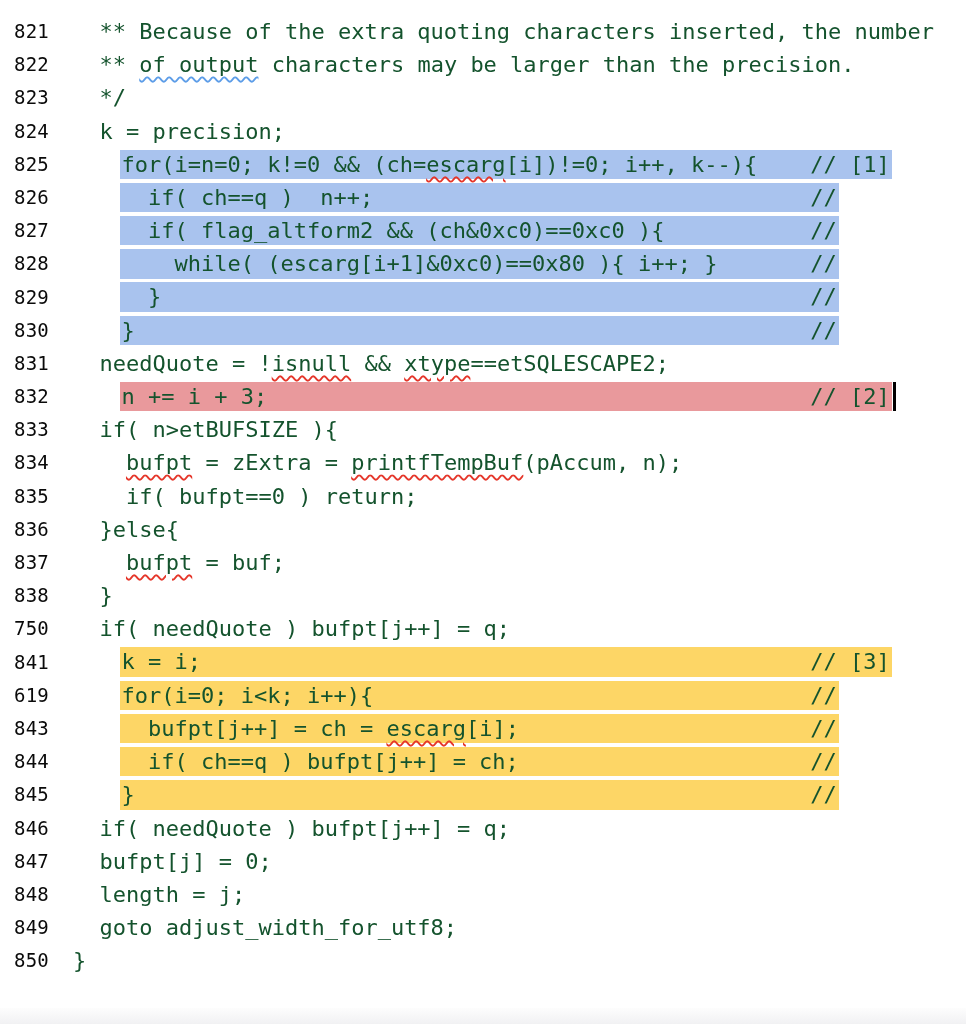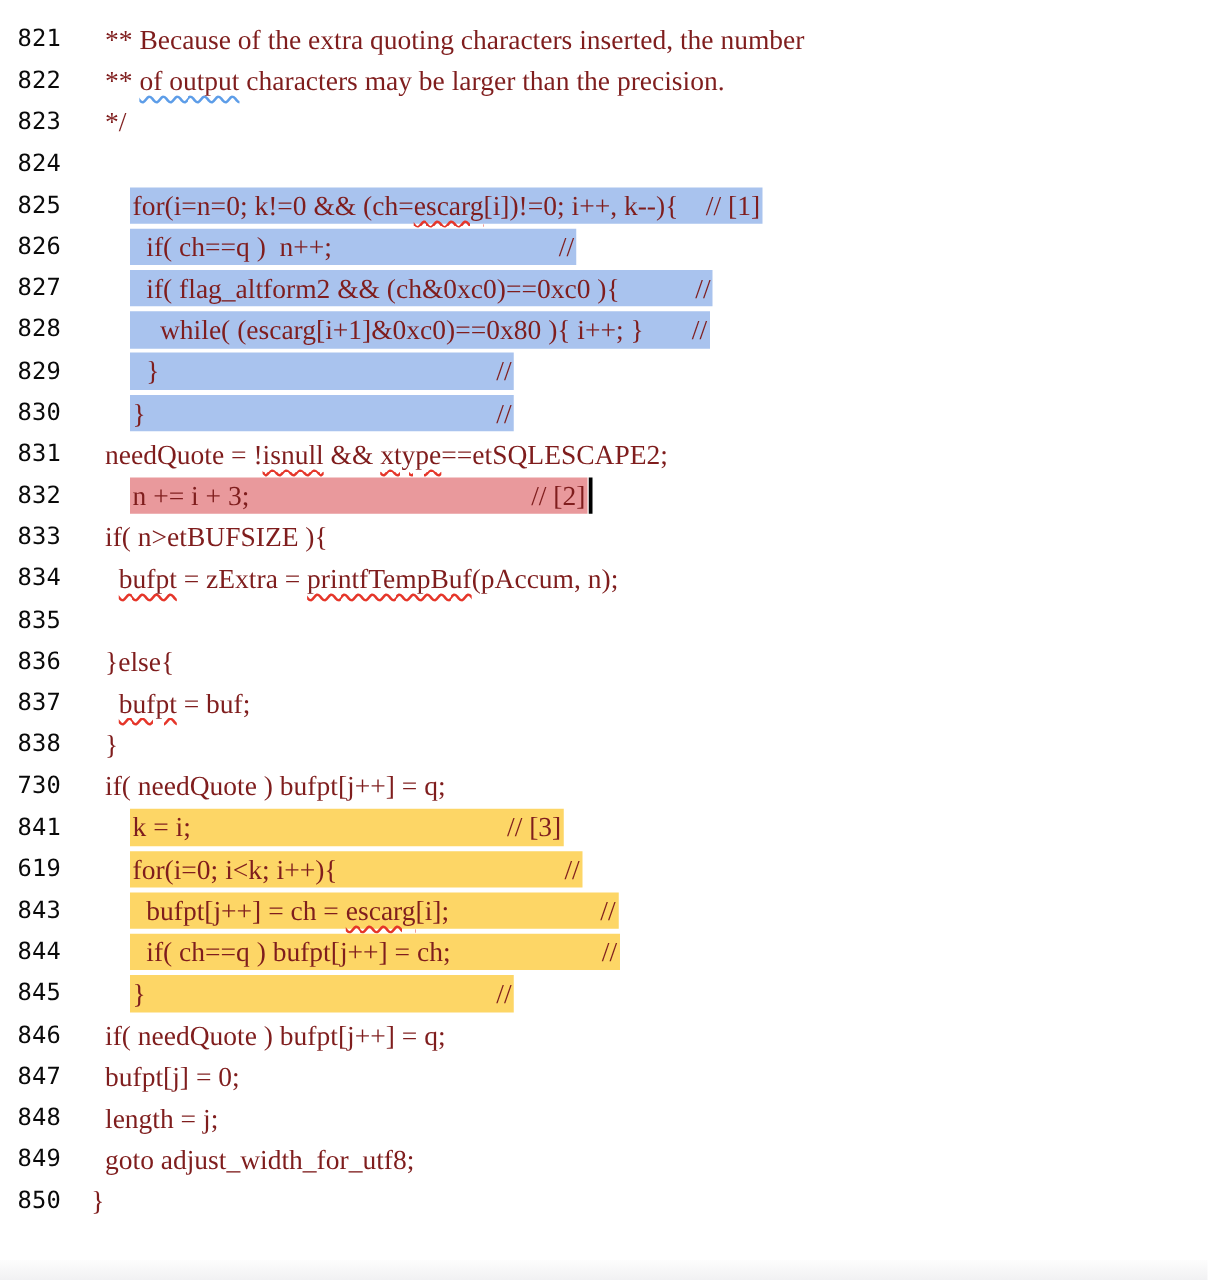--- a/index.html
+++ b/index.html
@@ -18,22 +18,21 @@
   }
   .ln {
     position: absolute; left: 14px; top: 0;
     font-size: 19px; line-height: 33.2px;
     color: #0a0a0a;
     letter-spacing: 0.2px;
   }
   .code {
     position: absolute; left: 73px; top: 0;
     font-size: 22px; line-height: 33.2px;
-    color: #7f1d1d;
-    font-family: Liberation Serif, serif;
+    color: #14532d;
   }
   .hl { padding: 2.2px 2px; margin-left: 20px; }
   .hl-blue   { background: #a9c3ee; }
   .hl-red    { background: #e9999c; }
   .hl-yellow { background: #fdd666; }
   .sq {
     text-decoration-line: underline;
     text-decoration-style: wavy;
     text-decoration-thickness: 2px;
     text-underline-offset: 4px;
@@ -53,36 +52,36 @@
     background: linear-gradient(#fdfdfd, #f1f1f3);
   }
 </style>
 </head>
 <body>
 
 <div id="editor">
     <div class="line"><span class="ln">821</span><span class="code">  ** Because of the extra quoting characters inserted, the number</span></div>
     <div class="line"><span class="ln">822</span><span class="code">  ** <span class="sq sq-blue">of output</span> characters may be larger than the precision.</span></div>
     <div class="line"><span class="ln">823</span><span class="code">  */</span></div>
-    <div class="line"><span class="ln">824</span></div>
+    <div class="line"><span class="ln">824</span><span class="code">  k = precision;</span></div>
     <div class="line"><span class="ln">825</span><span class="code">  <span class="hl hl-blue">for(i=n=0; k!=0 &amp;&amp; (ch=<span class="sq sq-red">escarg</span>[i])!=0; i++, k--){    // [1]</span></span></div>
     <div class="line"><span class="ln">826</span><span class="code">  <span class="hl hl-blue">  if( ch==q )  n++;                                 //</span></span></div>
     <div class="line"><span class="ln">827</span><span class="code">  <span class="hl hl-blue">  if( flag_altform2 &amp;&amp; (ch&amp;0xc0)==0xc0 ){           //</span></span></div>
     <div class="line"><span class="ln">828</span><span class="code">  <span class="hl hl-blue">    while( (escarg[i+1]&amp;0xc0)==0x80 ){ i++; }       //</span></span></div>
     <div class="line"><span class="ln">829</span><span class="code">  <span class="hl hl-blue">  }                                                 //</span></span></div>
     <div class="line"><span class="ln">830</span><span class="code">  <span class="hl hl-blue">}                                                   //</span></span></div>
     <div class="line"><span class="ln">831</span><span class="code">  needQuote = !<span class="sq sq-red">isnull</span> &amp;&amp; <span class="sq sq-red">xtype</span>==etSQLESCAPE2;</span></div>
     <div class="line"><span class="ln">832</span><span class="code">  <span class="hl hl-red">n += i + 3;                                         // [2]</span><span class="caret"></span></span></div>
     <div class="line"><span class="ln">833</span><span class="code">  if( n&gt;etBUFSIZE ){</span></div>
     <div class="line"><span class="ln">834</span><span class="code">    <span class="sq sq-red">bufpt</span> = zExtra = <span class="sq sq-red">printfTempBuf</span>(pAccum, n);</span></div>
-    <div class="line"><span class="ln">835</span></div>
+    <div class="line"><span class="ln">835</span><span class="code">    if( bufpt==0 ) return;</span></div>
     <div class="line"><span class="ln">836</span><span class="code">  }else{</span></div>
     <div class="line"><span class="ln">837</span><span class="code">    <span class="sq sq-red">bufpt</span> = buf;</span></div>
     <div class="line"><span class="ln">838</span><span class="code">  }</span></div>
-    <div class="line"><span class="ln">730</span><span class="code">  if( needQuote ) bufpt[j++] = q;</span></div>
+    <div class="line"><span class="ln">750</span><span class="code">  if( needQuote ) bufpt[j++] = q;</span></div>
     <div class="line"><span class="ln">841</span><span class="code">  <span class="hl hl-yellow">k = i;                                              // [3]</span></span></div>
     <div class="line"><span class="ln">619</span><span class="code">  <span class="hl hl-yellow">for(i=0; i&lt;k; i++){                                 //</span></span></div>
     <div class="line"><span class="ln">843</span><span class="code">  <span class="hl hl-yellow">  bufpt[j++] = ch = <span class="sq sq-red">escarg</span>[i];                      //</span></span></div>
     <div class="line"><span class="ln">844</span><span class="code">  <span class="hl hl-yellow">  if( ch==q ) bufpt[j++] = ch;                      //</span></span></div>
     <div class="line"><span class="ln">845</span><span class="code">  <span class="hl hl-yellow">}                                                   //</span></span></div>
     <div class="line"><span class="ln">846</span><span class="code">  if( needQuote ) bufpt[j++] = q;</span></div>
     <div class="line"><span class="ln">847</span><span class="code">  bufpt[j] = 0;</span></div>
     <div class="line"><span class="ln">848</span><span class="code">  length = j;</span></div>
     <div class="line"><span class="ln">849</span><span class="code">  goto adjust_width_for_utf8;</span></div>
     <div class="line"><span class="ln">850</span><span class="code">}</span></div>

